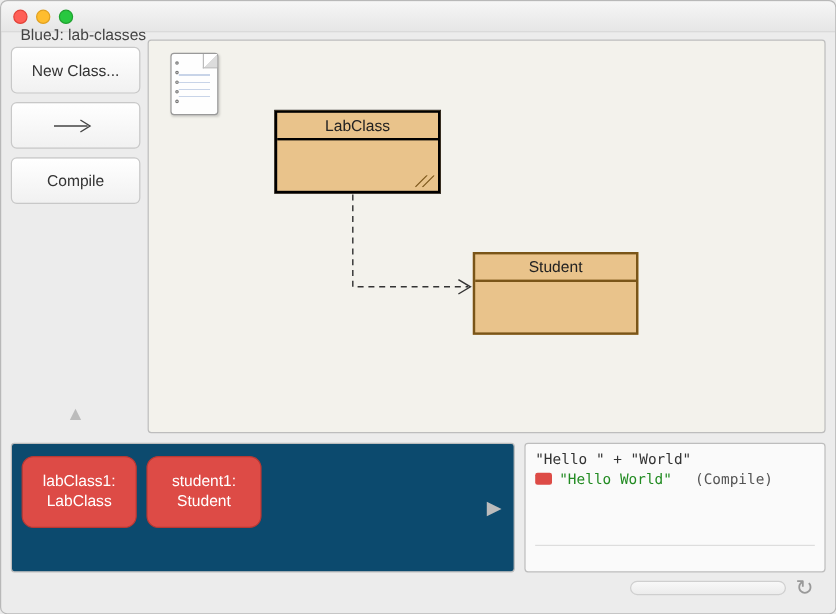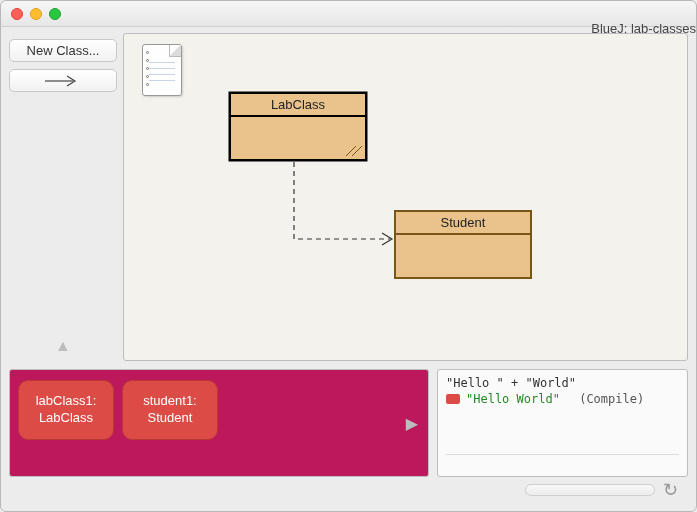--- a/index.html
+++ b/index.html
@@ -34,21 +34,21 @@
     gap: 7px;
     padding-left: 10px;
   }
   .tl { width: 12px; height: 12px; border-radius: 50%; }
   .tl-close { background: #ff5f57; border: 0.5px solid #e24238; }
   .tl-min { background: #ffbd2e; border: 0.5px solid #e0a020; }
   .tl-max { background: #28c840; border: 0.5px solid #1fa12f; }
   .title {
     position: absolute;
     left: 16px; right: 0;
-    text-align: right;
+    text-align: left;
     color: #444;
     font-size: 13px;
     margin-top: 30px;
   }
   .body {
     flex: 1;
     display: flex;
     flex-direction: column;
     padding: 6px 8px 8px 8px;
   }
@@ -58,21 +58,21 @@
     gap: 6px;
   }
   .sidebar {
     width: 108px;
     display: flex;
     flex-direction: column;
     gap: 7px;
     padding-top: 6px;
   }
   .btn {
-    height: 23px;
+    height: 39px;
     background: linear-gradient(#ffffff, #f1f1f1);
     border: 1px solid #c8c8c8;
     border-radius: 5px;
     font-size: 13px;
     color: #333;
     display: flex;
     align-items: center;
     justify-content: center;
     cursor: default;
   }
@@ -145,21 +145,21 @@
   .lower {
     height: 108px;
     display: flex;
     gap: 8px;
     margin-top: 8px;
   }
   .object-bench {
     flex: 0 0 420px;
     border: 1px solid #bdbdbd;
     border-radius: 3px;
-    background: #be185d;
+    background: #0c4a6e;
     display: flex;
     align-items: flex-start;
     padding: 10px 8px;
     gap: 8px;
     position: relative;
   }
   .obj {
     background: #dd4b46;
     border: 1px solid #b93833;
     border-radius: 10px;
@@ -230,20 +230,21 @@
   <div class="body">
     <div class="upper">
       <div class="sidebar">
         <div class="btn">New Class...</div>
         <div class="btn">
           <svg width="40" height="12">
             <line x1="2" y1="6" x2="30" y2="6" stroke="#444" stroke-width="1.2"></line>
             <polyline points="24,1 32,6 24,11" fill="none" stroke="#444" stroke-width="1.2"></polyline>
           </svg>
         </div>
+        <div class="btn">Compile</div>
         <div class="collapse-arrow">▲</div>
       </div>
 
       <div class="diagram-area">
         <div class="file-icon">
           <div class="corner"></div>
           <div class="spiral">
               <span></span>
               <span></span>
               <span></span>

